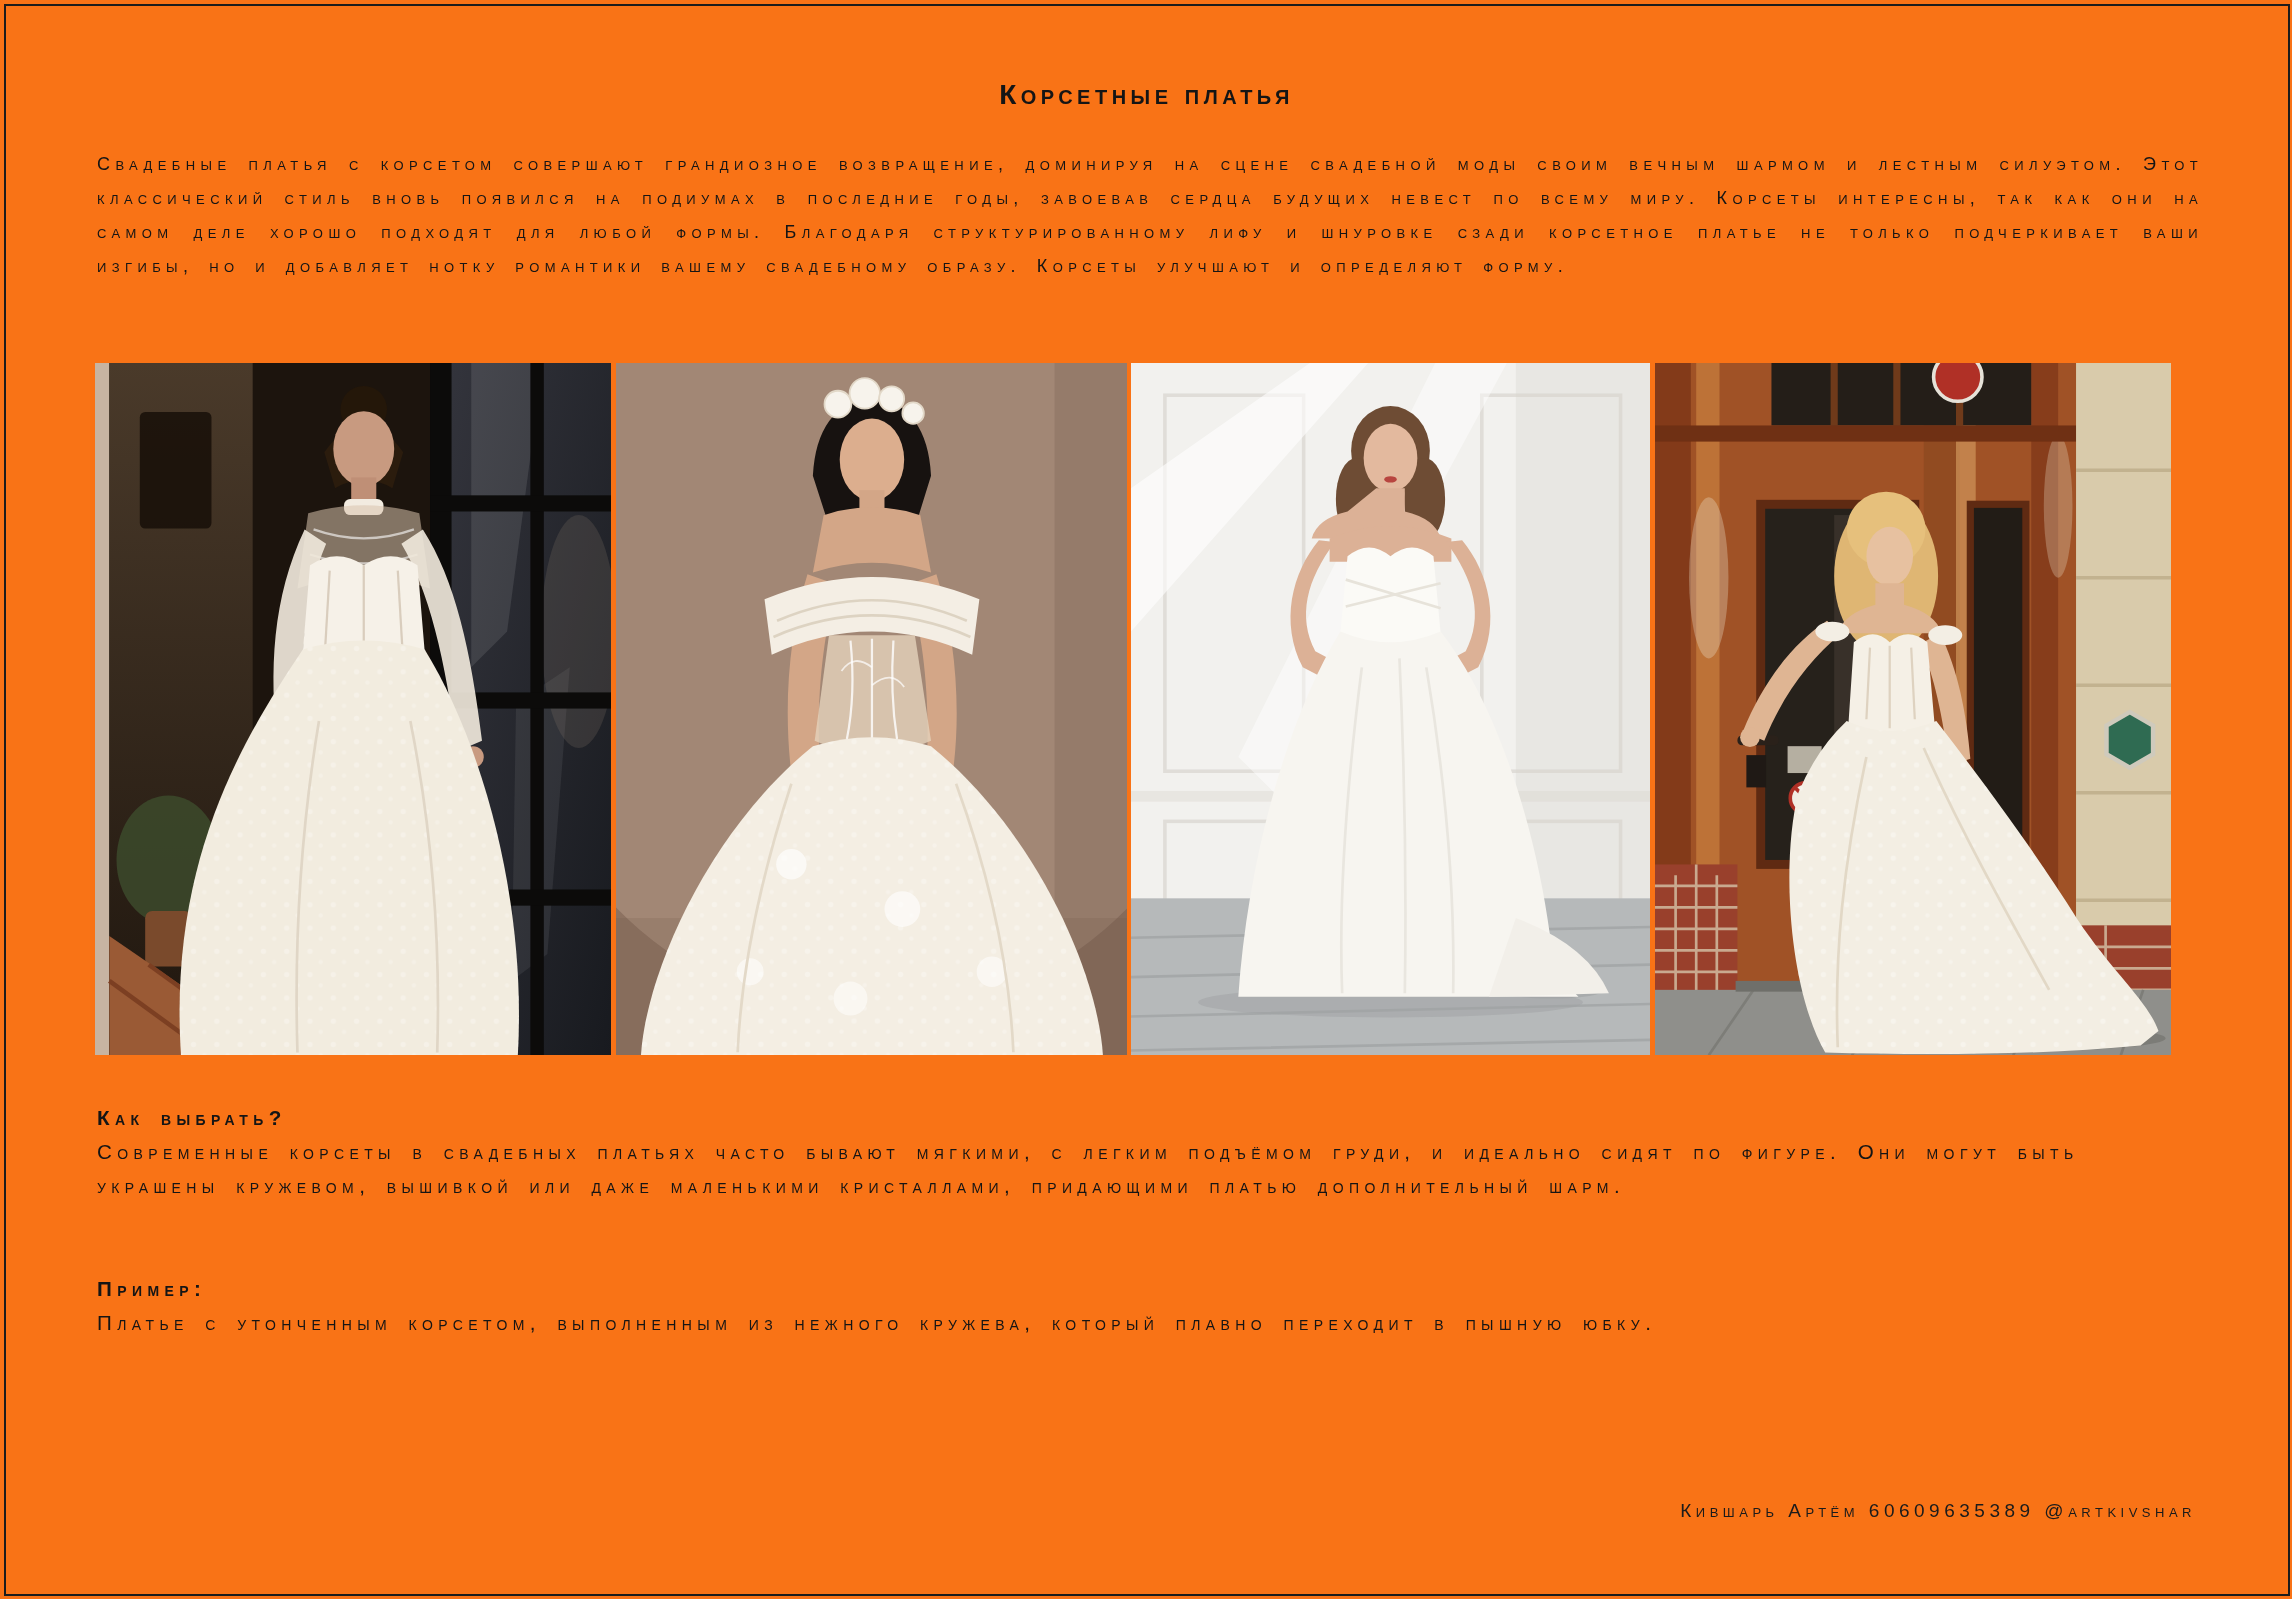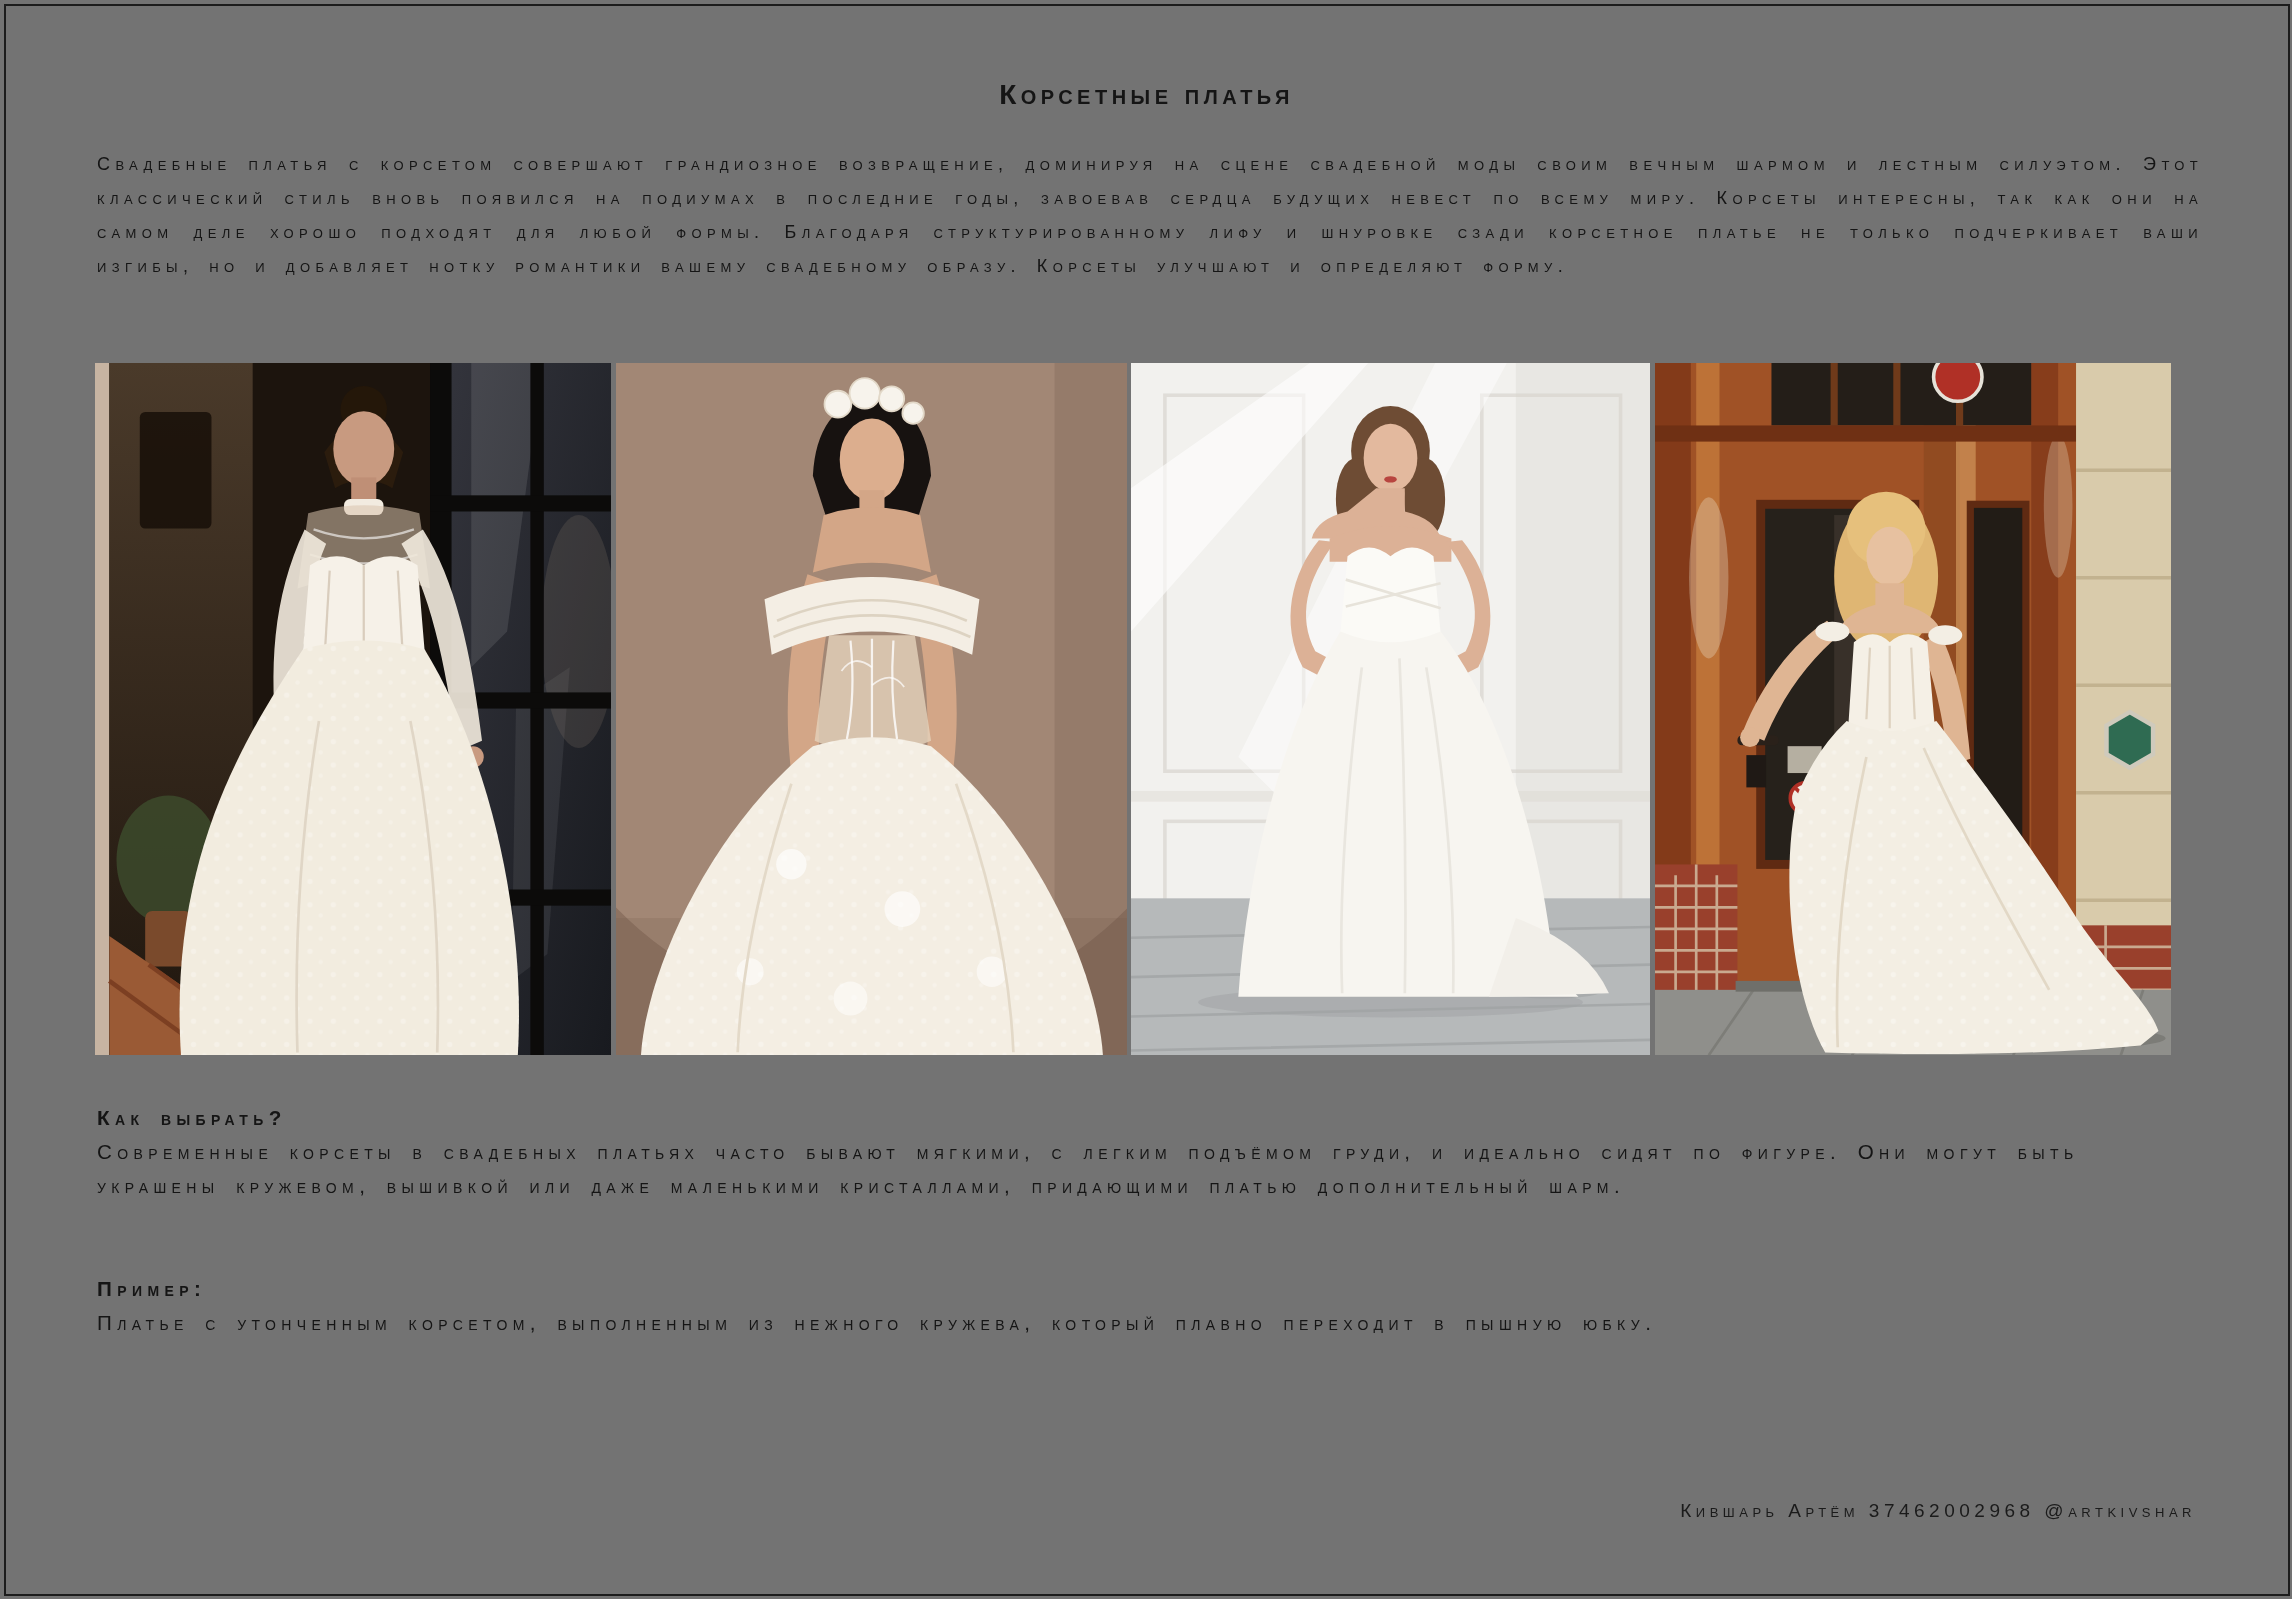--- a/index.html
+++ b/index.html
@@ -1,19 +1,19 @@
 <!DOCTYPE html>
 <html lang="ru" style="font-size:14.3px"><head>
 <meta charset="utf-8">
 <style>
   html,body{margin:0;padding:0;background:#e8e8e8;}
   .page{
     position:relative;
     width:2293px;height:1600px;
-    background:#737373;
+    background:#f97316;
     font-family:"Liberation Sans","DejaVu Sans",sans-serif;
     color:#151515;
     overflow:hidden;
   }
   .frame{
     position:absolute;left:3.6px;top:3.6px;right:2.7px;bottom:4.5px;
     border:2.7px solid #1c1c1c;
     pointer-events:none;
   }
   .title{
@@ -258,15 +258,15 @@
   <section class="block choose">
     <h2>Как выбрать?</h2>
     <p>Современные корсеты в свадебных платьях часто бывают мягкими, с легким подъёмом груди, и идеально сидят по фигуре. Они могут быть украшены кружевом, вышивкой или даже маленькими кристаллами, придающими платью дополнительный шарм.</p>
   </section>
 
   <section class="block example">
     <h2>Пример:</h2>
     <p>Платье с утонченным корсетом, выполненным из нежного кружева, который плавно переходит в пышную юбку.</p>
   </section>
 
-  <div class="footer">Кившарь Артём 37462002968 @artkivshar</div>
+  <div class="footer">Кившарь Артём 60609635389 @artkivshar</div>
 </div>
 
 
 </body></html>

